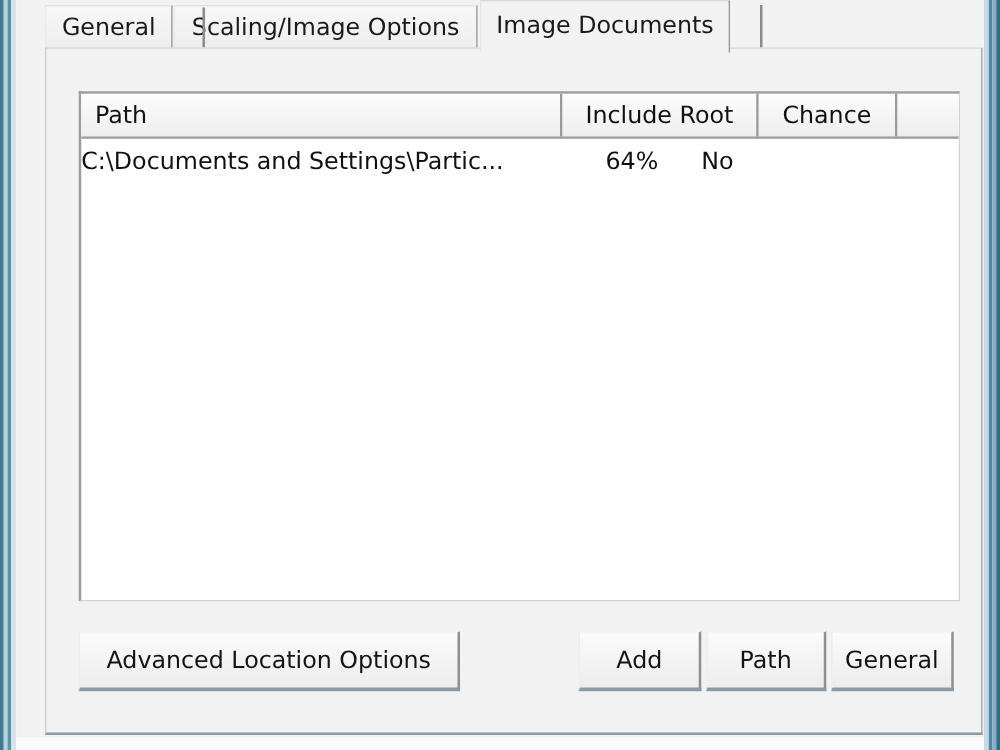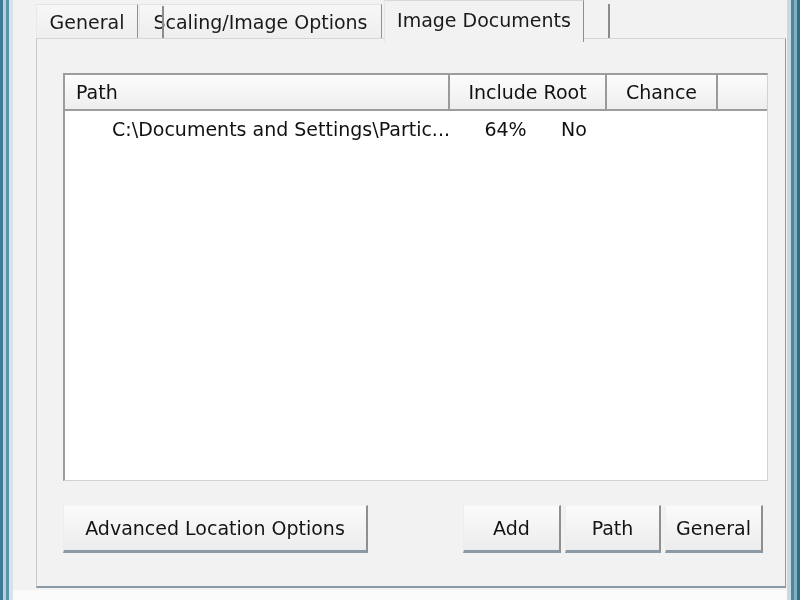--- a/index.html
+++ b/index.html
@@ -160,21 +160,21 @@
   }
   .list-row {
     display: flex;
     height: 36px;
     align-items: center;
     font-size: 19px;
     color: #111111;
     cursor: default;
   }
   .cell { box-sizing: border-box; white-space: nowrap; overflow: hidden; }
-  .cell.path   { width: 385px; padding-left: 11px; text-align: right; }
+  .cell.path   { width: 385px; padding-left: 0; text-align: left; }
   .cell.chance { width: 111px; text-align: center; }
   .cell.root   { width: 157px; text-align: left; }
   .cell.spare  { width: 48px; }
 
   
   .btn {
     position: absolute;
     box-sizing: border-box;
     background: linear-gradient(#fbfbfb, #ececec);
     border-top: 1px solid #f4f4f4;

